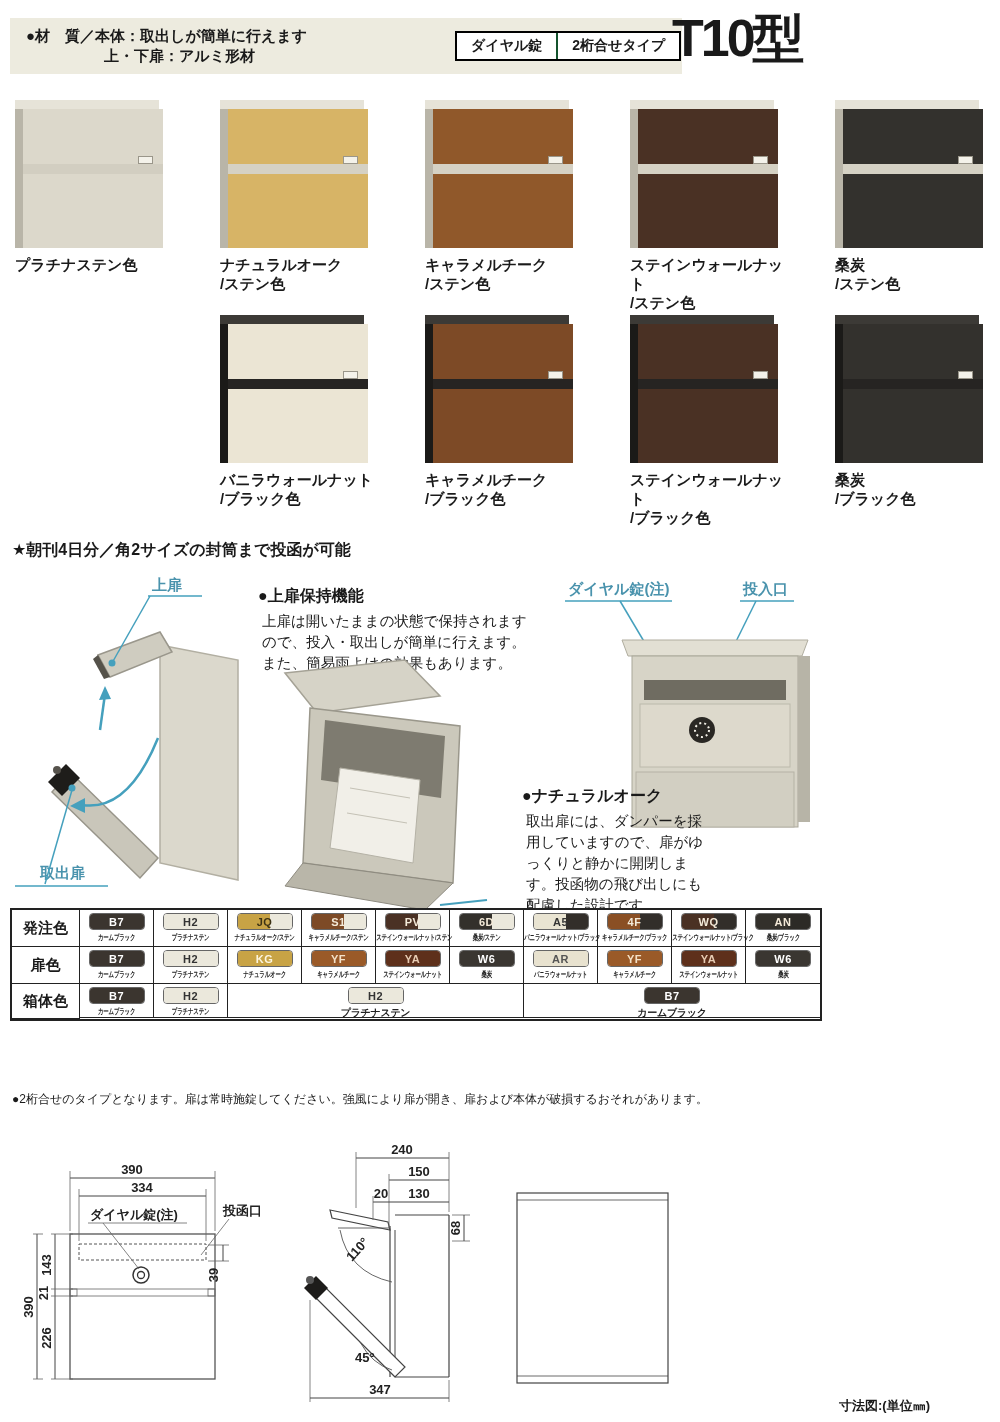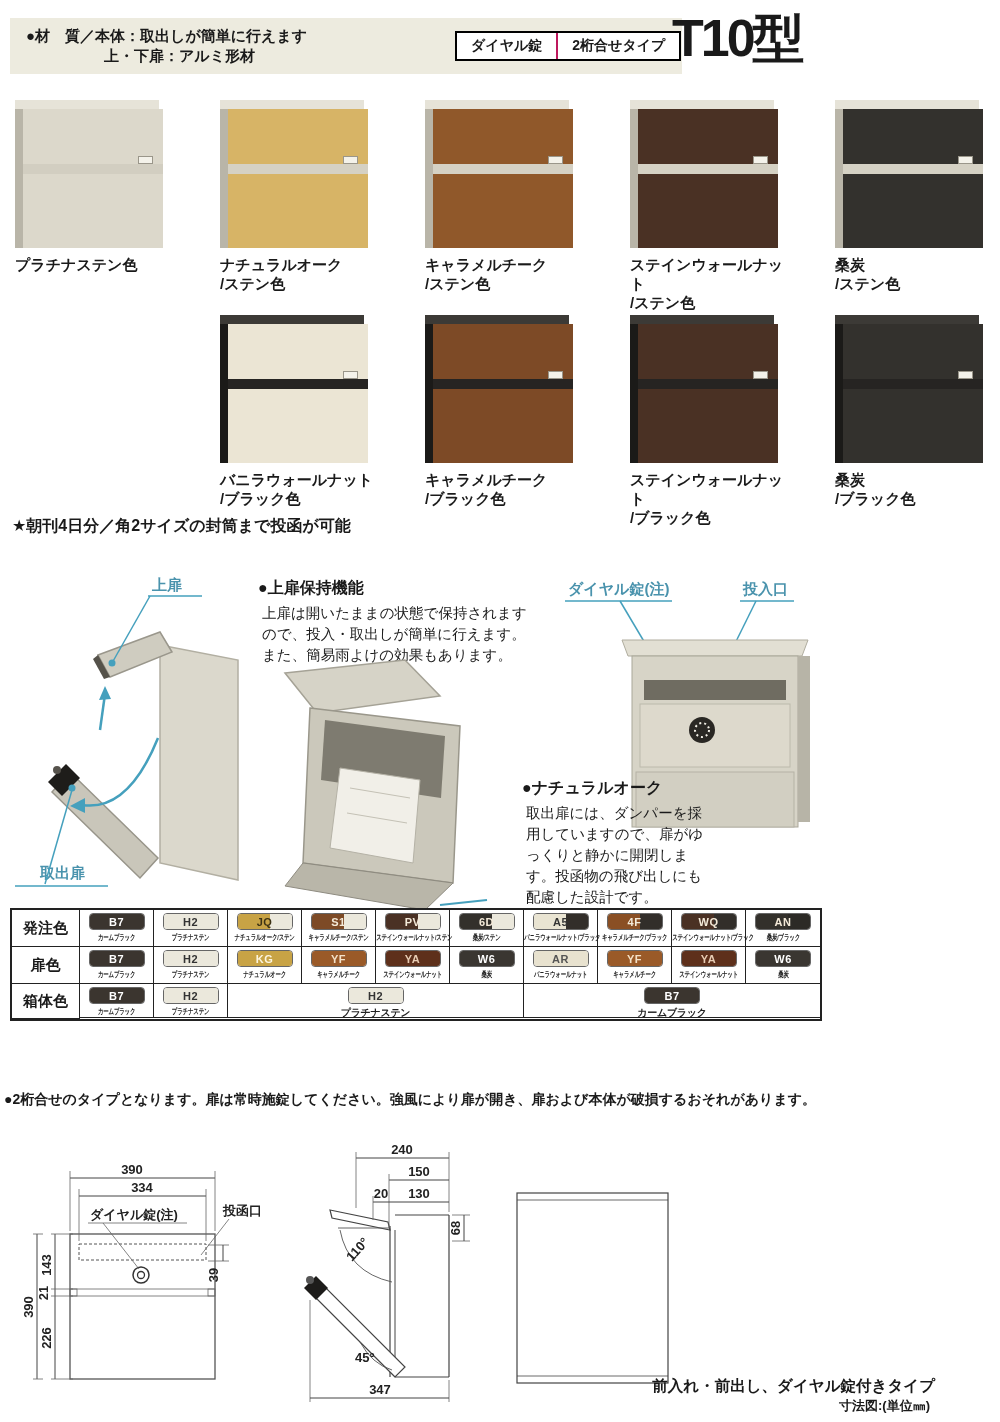--- a/index.html
+++ b/index.html
@@ -5,65 +5,65 @@
   html,body{margin:0;padding:0;background:#fff;}
   body{font-family:"Liberation Sans","DejaVu Sans",sans-serif;color:#1a1a1a;}
   #page{position:relative;width:1000px;height:1422px;background:#fff;overflow:hidden;}
 
   
   .hbar{position:absolute;left:10px;top:18px;width:672px;height:56px;background:#edebdf;}
   .mat{position:absolute;left:16px;top:8px;font-size:15px;font-weight:bold;line-height:20px;white-space:pre;}
   .mat .l2{display:block;padding-left:78px;}
   .badges{position:absolute;left:445px;top:13px;display:flex;border:2px solid #000;background:#fff;height:26px;}
   .badge{display:flex;align-items:center;justify-content:center;font-size:14px;font-weight:bold;padding:0 14px;}
-  .badge+.badge{border-left:2px solid #be185d;}
+  .badge+.badge{border-left:2px solid #14532d;}
   .titlewrap{position:absolute;left:672px;top:10px;width:326px;display:flex;align-items:flex-end;justify-content:flex-start;}
   .t10{font-size:52px;font-weight:900;letter-spacing:-3px;line-height:56px;}
   .codecol{display:flex;flex-direction:column;align-items:flex-start;margin-left:2px;}
   .codelabel{font-size:11px;font-weight:bold;align-self:center;margin-left:60px;}
   .codetext{font-size:31px;font-weight:900;letter-spacing:-2px;line-height:33px;}
 
   
   .swcol{position:absolute;width:160px;}
   .mbox{position:relative;width:148px;height:148px;}
   .m-top{position:absolute;left:0;top:0;right:4px;height:9px;}
   .m-side{position:absolute;left:0;top:9px;width:8px;bottom:0;}
   .m-face{position:absolute;left:8px;top:9px;right:0;bottom:0;display:flex;flex-direction:column;}
   .m-door{position:relative;}
   .m-door.up{height:55px;}
   .m-lip{height:10px;}
   .m-door.low{flex:1;}
   .notch{position:absolute;right:10px;bottom:0;width:13px;height:6px;background:#f4f2ea;border:1px solid #9a968a;}
   .m-label{margin-top:7px;font-size:15px;font-weight:bold;line-height:19px;}
 
   
-  .star{position:absolute;left:12px;top:516px;font-size:16px;font-weight:bold;}
+  .star{position:absolute;left:12px;top:540px;font-size:16px;font-weight:bold;}
   .diag{position:absolute;left:0;top:560px;width:1000px;height:348px;}
-  .fhead{font-size:16px;font-weight:bold;margin:4px 0 4px 0;}
+  .fhead{font-size:16px;font-weight:bold;margin:12px 0 4px 0;}
   .fbody{font-size:14.5px;line-height:21px;margin:4px;}
   .ftext1{position:absolute;left:258px;top:14px;width:276px;}
   .ftext2{position:absolute;left:522px;top:214px;width:196px;}
   .teal{stroke:#45a0bd;}
   .callout{fill:#4a93ad;font-size:15px;font-weight:bold;}
 
   
   .ctable{position:absolute;left:10px;top:908px;display:grid;grid-template-columns:68px repeat(10,74px);grid-auto-rows:auto;border:2px solid #222;background:#fff;}
   .ct-label{display:flex;align-items:center;justify-content:center;font-size:15px;font-weight:bold;border-right:1.5px solid #222;border-bottom:1.5px solid #222;background:#fff;}
   .ct-cell{border-right:1.5px solid #222;border-bottom:1.5px solid #222;display:flex;flex-direction:column;align-items:center;padding:3px 0 2px 0;height:37px;box-sizing:border-box;}
   .ct-cell.short,.ct-label.short{height:34px;}
   .span4{grid-column:span 4;}
   .chip{position:relative;width:54px;height:15px;border:1px solid #666;border-radius:4px;overflow:hidden;flex:none;}
   .half{position:absolute;top:0;bottom:0;}
   .half.l{left:0;width:60%;}
   .half.r{right:0;width:40%;}
   .chipcode{position:absolute;left:0;right:0;top:0;bottom:0;display:flex;align-items:center;justify-content:center;font-size:11px;font-weight:bold;letter-spacing:0.5px;}
   .chipname{margin-top:2px;font-size:8px;letter-spacing:-0.3px;white-space:nowrap;transform:scaleX(0.68);transform-origin:center;width:147%;text-align:center;font-weight:bold;color:#222;}
   .ct-lastcol{border-right:none;}
 
-  .noteline{position:absolute;left:4px;top:1091px;font-size:14px;font-weight:700;}
+  .noteline{position:absolute;left:12px;top:1091px;font-size:12px;font-weight:400;}
 
   
   .dimtext{font-size:13px;fill:#222;font-weight:bold;}
   .dimline{stroke:#444;stroke-width:1;fill:none;}
   .dimthin{stroke:#666;stroke-width:0.8;fill:none;}
   .caption1{position:absolute;left:600px;top:1376px;width:335px;text-align:right;font-size:15.5px;font-weight:bold;}
   .caption2{position:absolute;left:600px;top:1397px;width:330px;text-align:right;font-size:13px;font-weight:bold;}
 </style>
 </head>
 <body>
@@ -575,16 +575,15 @@
       <text x="80" y="254" class="dimtext" text-anchor="middle">347</text>
     </g>
   </svg>
 
   <svg width="175" height="205" style="position:absolute;left:505px;top:1185px">
     <rect x="12" y="8" width="151" height="190" fill="none" stroke="#444" stroke-width="1.2"></rect>
     <line x1="12" y1="15" x2="163" y2="15" stroke="#444" stroke-width="0.8"></line>
     <line x1="12" y1="191" x2="163" y2="191" stroke="#444" stroke-width="0.8"></line>
   </svg>
 
-  <div class="caption1">前入れ・前出し、ダイヤル錠付きタイプ</div>
   <div class="caption2">寸法図:(単位㎜)</div>
 
 </div>
 
 </body></html>

